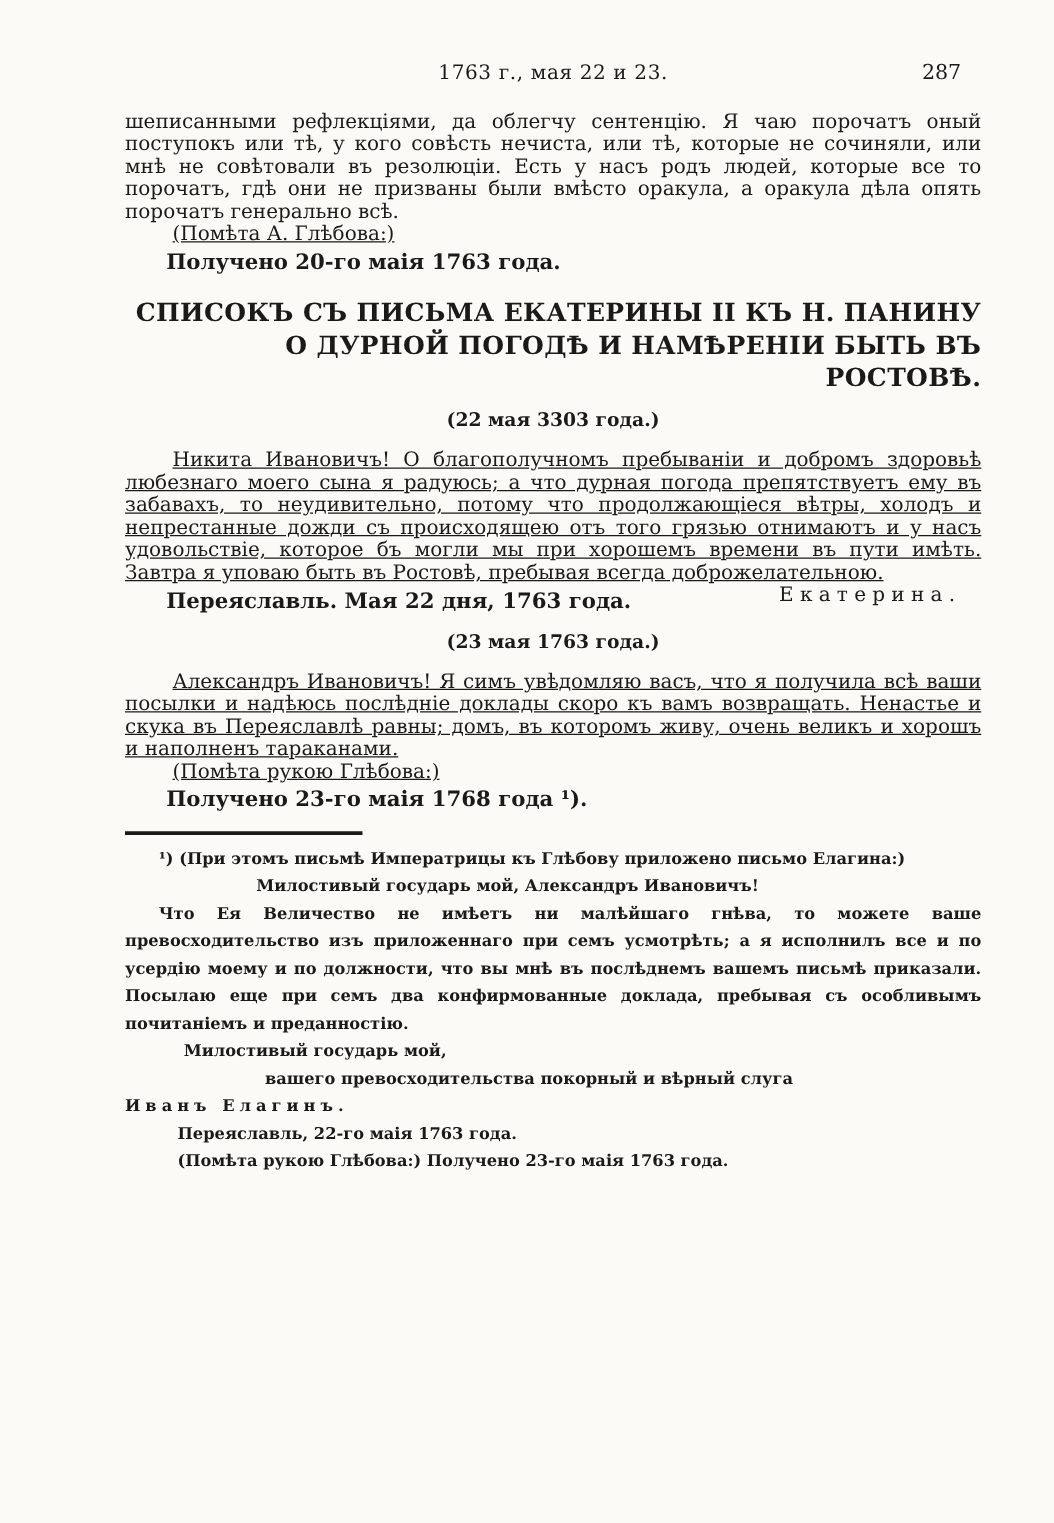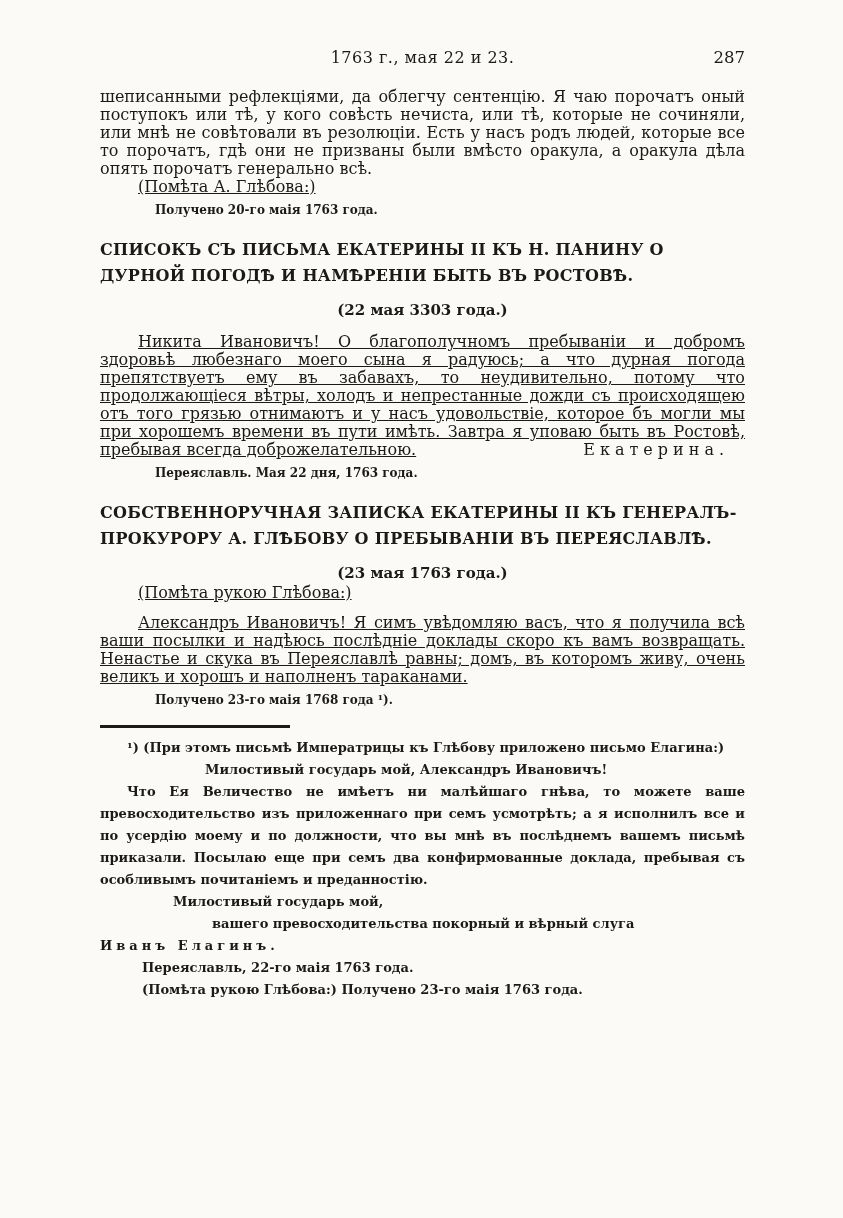--- a/index.html
+++ b/index.html
@@ -6,41 +6,41 @@
   html, body { width:843px; height:1218px; }
   body {
     background: var(--paper, #fbfaf6);
     color: var(--ink, #1c1a18);
     font-family: "DejaVu Serif", "Liberation Serif", serif;
     overflow: hidden;
   }
   .page {
     position: relative;
     width: 843px; height: 1218px;
-    padding: 48px 98px 0 100px;
+    padding: 48px 58px 0 100px;
   }
   
   .pagehead { position: relative; height: 24px; margin-bottom: 16px; }
   .running-title {
     text-align: center; font-size: 16px; letter-spacing: .5px;
   }
   .page-number {
-    position: absolute; right: 0; top: 0; font-size: 16.5px;
+    position: absolute; right: 16px; top: 0; font-size: 16.5px;
   }
   
   .body {
     font-size: 16px; line-height: 18px; text-align: justify;
   }
   .indent { text-indent: 38px; text-decoration: underline; }
   .small-note {
-    font-size: 12px; font-weight: bold; line-height: 22px;
-    margin-left: 55px; margin-top: 3px;
+    font-size: 17px; font-weight: bold; line-height: 22px;
+    margin-left: 33px; margin-top: 3px;
   }
   .heading {
-    font-size: 16px; font-weight: bold; text-align: left;
+    font-size: 20px; font-weight: bold; text-align: right;
     line-height: 26px; letter-spacing: .3px; margin-top: 16px;
   }
   .date-line {
     font-size: 15px; font-weight: bold; text-align: center;
     line-height: 22px; margin-top: 10px;
   }
   .letter { margin-top: 12px; }
   .sig {
     float: right; letter-spacing: 5px; margin-right: 16px;
   }
@@ -48,21 +48,21 @@
   .footnote-rule {
     width: 190px; border: 0; border-top: 3px solid var(--ink, #1c1a18);
     margin-top: 14px;
   }
   .footnote {
     margin-top: 9px; font-size: 13px; font-weight: bold; line-height: 22px;
   }
   .fn-marker   { text-indent: 27px; }
   .fn-salutation { margin-left: 105px; }
   .fn-body     { text-align: justify; text-indent: 27px; }
-  .fn-closing1 { margin-left: 73px; }
+  .fn-closing1 { margin-left: 47px; }
   .fn-closing2 { margin-left: 112px; }
   .fn-signature{ text-align: left; margin-right: 35px; letter-spacing: 4px; }
   .fn-ps1 { margin-left: 25px; }
   .fn-ps2 { margin-left: 42px; }
   .fn-ps3 { margin-left: 42px; }
 </style>
 </head>
 <body>
 
 <div class="page">
@@ -74,24 +74,23 @@
 
   <p class="body">шеписанными рефлекціями, да облегчу сентенцію. Я чаю порочатъ оный поступокъ или тѣ, у кого совѣсть нечиста, или тѣ, которые не сочиняли, или мнѣ не совѣтовали въ резолюціи. Есть у насъ родъ людей, которые все то порочатъ, гдѣ они не призваны были вмѣсто оракула, а оракула дѣла опять порочатъ генерально всѣ.</p>
   <p class="body indent">(Помѣта А. Глѣбова:)</p>
   <p class="small-note">Получено 20-го маія 1763 года.</p>
 
   <h2 class="heading">СПИСОКЪ СЪ ПИСЬМА ЕКАТЕРИНЫ II КЪ Н. ПАНИНУ О ДУРНОЙ ПОГОДѢ И НАМѢРЕНІИ БЫТЬ ВЪ РОСТОВѢ.</h2>
   <p class="date-line">(22 мая 3303 года.)</p>
   <p class="body indent letter"><span>Никита Ивановичъ! О благополучномъ пребываніи и добромъ здоровьѣ любезнаго моего сына я радуюсь; а что дурная погода препятствуетъ ему въ забавахъ, то неудивительно, потому что продолжающіеся вѣтры, холодъ и непрестанные дожди съ происходящею отъ того грязью отнимаютъ и у насъ удовольствіе, которое бъ могли мы при хорошемъ времени въ пути имѣть. Завтра я уповаю быть въ Ростовѣ, пребывая всегда доброжелательною.</span><span class="sig">Екатерина.</span></p>
   <p class="small-note">Переяславль. Мая 22 дня, 1763 года.</p>
 
-  <h2 class="heading">СОБСТВЕННОРУЧНАЯ ЗАПИСКА ЕКАТЕРИНЫ II КЪ ГЕНЕРАЛЪ-ПРОКУРОРУ А. ГЛѢБОВУ О ПРЕБЫВАНІИ ВЪ ПЕРЕЯСЛАВЛѢ.</h2>
   <p class="date-line">(23 мая 1763 года.)</p>
+  <p class="body indent letter">Александръ Ивановичъ! Я симъ увѣдомляю васъ, что я получила всѣ ваши посылки и надѣюсь послѣдніе доклады скоро къ вамъ возвращать. Ненастье и скука въ Переяславлѣ равны; домъ, въ которомъ живу, очень великъ и хорошъ и наполненъ тараканами.</p>
   <p class="body indent">(Помѣта рукою Глѣбова:)</p>
-  <p class="body indent letter">Александръ Ивановичъ! Я симъ увѣдомляю васъ, что я получила всѣ ваши посылки и надѣюсь послѣдніе доклады скоро къ вамъ возвращать. Ненастье и скука въ Переяславлѣ равны; домъ, въ которомъ живу, очень великъ и хорошъ и наполненъ тараканами.</p>
   <p class="small-note">Получено 23-го маія 1768 года ¹).</p>
 
   <hr class="footnote-rule">
 
   <div class="footnote">
     <p class="fn-marker">¹) (При этомъ письмѣ Императрицы къ Глѣбову приложено письмо Елагина:)</p>
     <p class="fn-salutation">Милостивый государь мой, Александръ Ивановичъ!</p>
     <p class="fn-body">Что Ея Величество не имѣетъ ни малѣйшаго гнѣва, то можете ваше превосходительство изъ приложеннаго при семъ усмотрѣть; а я исполнилъ все и по усердію моему и по должности, что вы мнѣ въ послѣднемъ вашемъ письмѣ приказали. Посылаю еще при семъ два конфирмованные доклада, пребывая съ особливымъ почитаніемъ и преданностію.</p>
     <p class="fn-closing1">Милостивый государь мой,</p>
     <p class="fn-closing2">вашего превосходительства покорный и вѣрный слуга</p>

